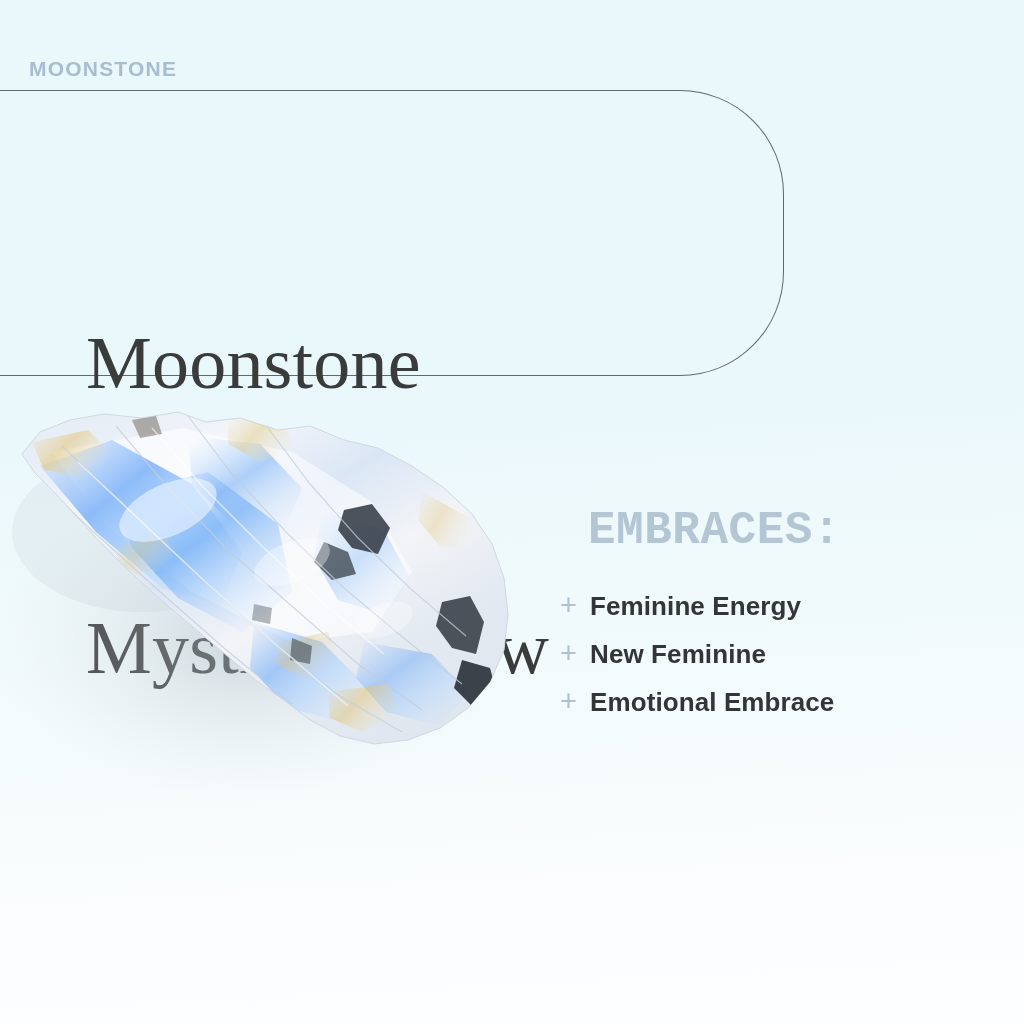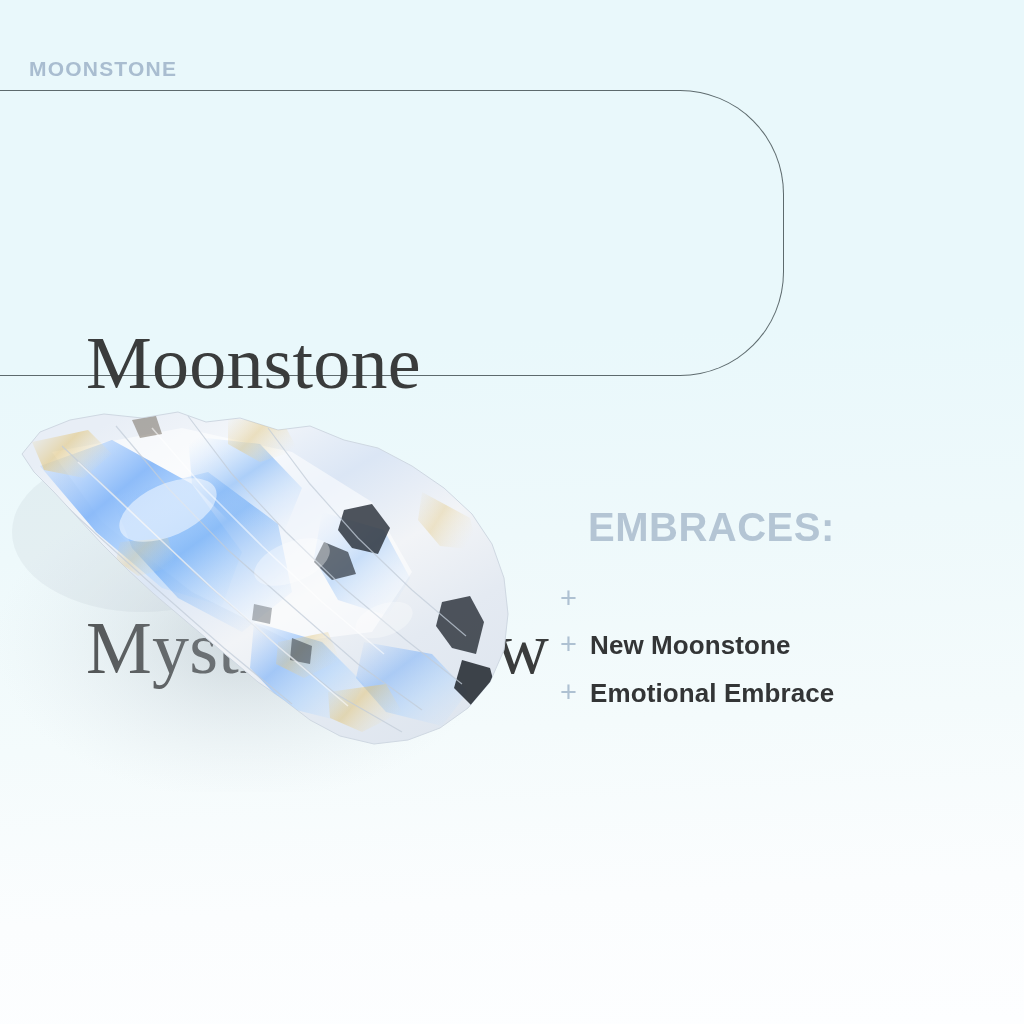--- a/index.html
+++ b/index.html
@@ -75,23 +75,23 @@
   .stone-svg { display: block; width: 560px; height: 400px; }
 
   
   .embraces {
     position: absolute;
     left: 560px;
     top: 505px;
     width: 420px;
   }
   .embraces-title {
-    font-family: Liberation Sans, sans-serif;
-    font-weight: bold;
-    font-size: 40px;
+    font-family: Liberation Mono, monospace;
+    font-weight: bold;
+    font-size: 46px;
     letter-spacing: 0.5px;
     color: #b4c5d4;
     margin: 0 0 34px 28px;
     white-space: nowrap;
   }
   .embrace-list {
     list-style: none;
     margin: 0;
     padding: 0;
   }
@@ -266,24 +266,25 @@
       </g>
     </svg>
   </div>
 
   <div class="embraces">
     <div class="embraces-title">EMBRACES:</div>
 
     <ul class="embrace-list">
       <li class="embrace-item">
         <span class="embrace-plus">+</span>
+        <span class="embrace-label">Feminine Energy</span>
       </li>
       <li class="embrace-item">
         <span class="embrace-plus">+</span>
-        <span class="embrace-label">New Moonstone</span>
+        <span class="embrace-label">New Feminine</span>
       </li>
       <li class="embrace-item">
         <span class="embrace-plus">+</span>
         <span class="embrace-label">Emotional Embrace</span>
       </li>
     </ul>
   </div>
 
 
 </div>

